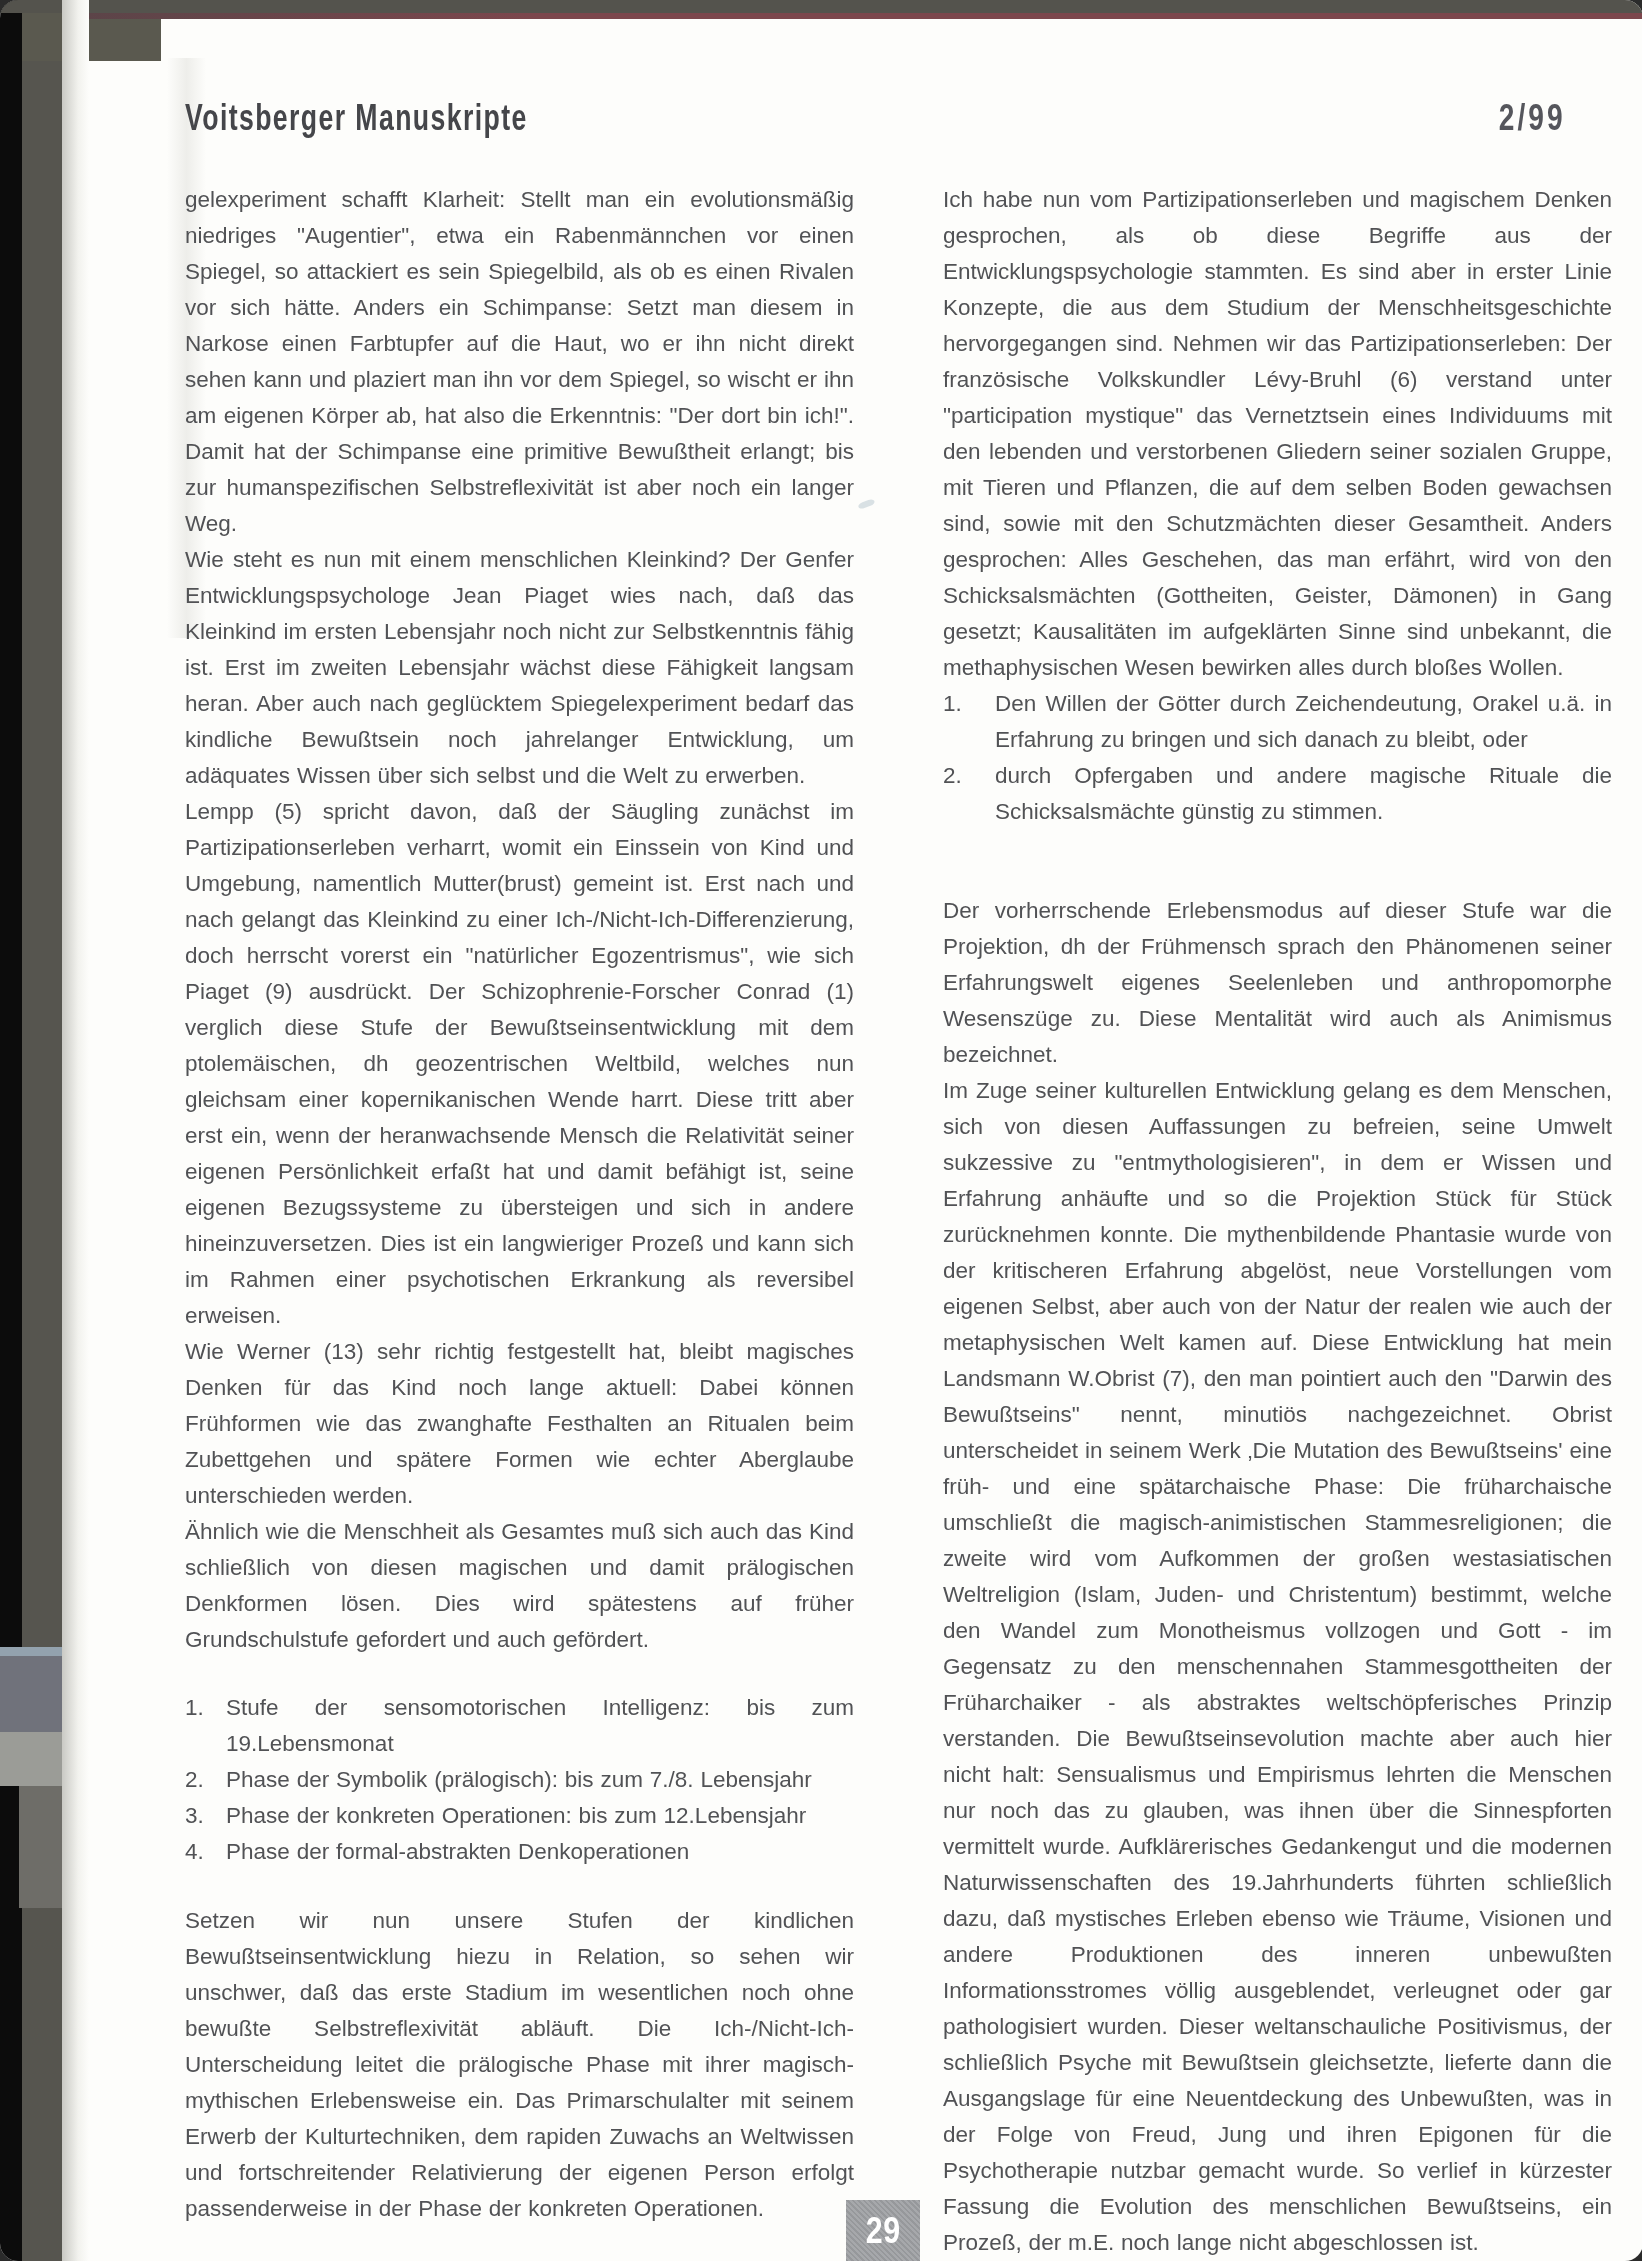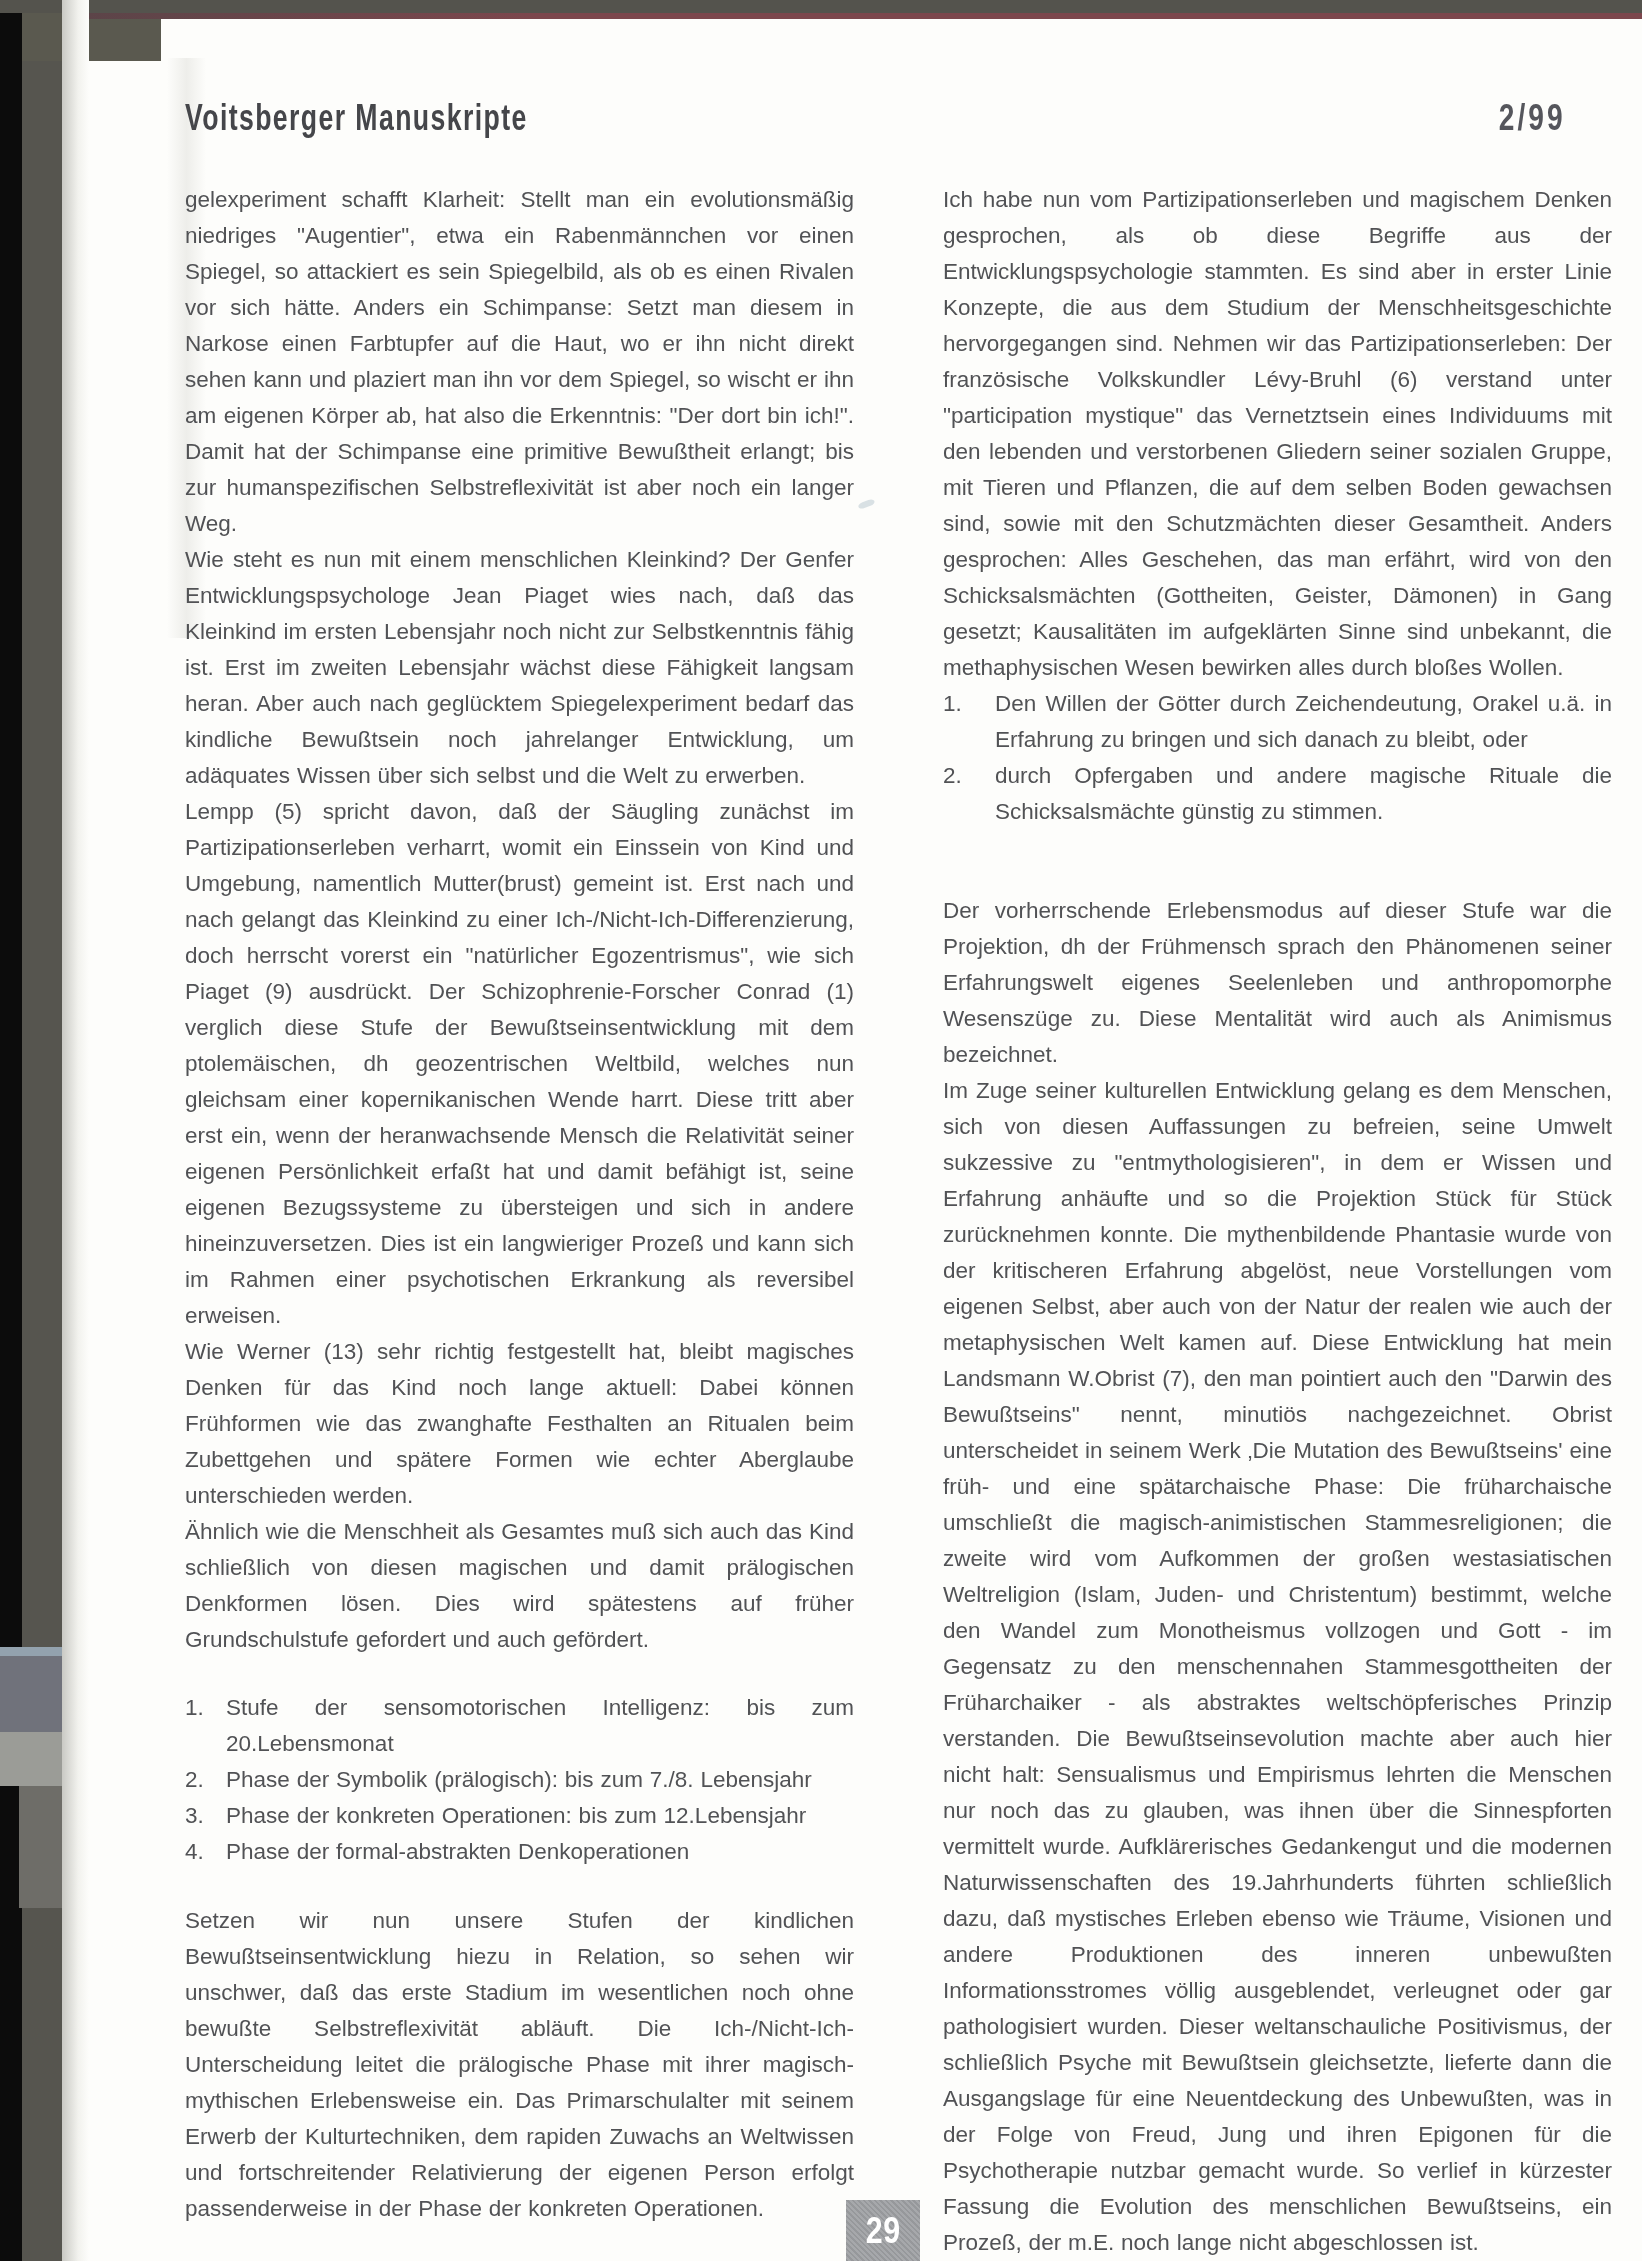--- a/index.html
+++ b/index.html
@@ -2,20 +2,21 @@
 <html lang="de" style="font-size:10.3px"><head>
 <meta charset="utf-8">
 <style>
   html,body{margin:0;padding:0;background:#2b2b2b;}
   .page{
     position:relative;
     width:1643px;height:2261px;
     background:#fdfdfb;
     overflow:hidden;
     font-family:"Liberation Sans", sans-serif;
+    border-radius:18px;
   }
   
   .edge-black{position:absolute;left:0;top:0;width:22px;height:2261px;background:#0c0c0c;}
   .edge-gray{position:absolute;left:22px;top:0;width:40px;height:2261px;background:#56554f;}
   .edge-tab-1{position:absolute;left:0;top:1647px;width:62px;height:85px;background:#70727b;
               background-image:linear-gradient(180deg,#93a2ae 0 9px,#70727b 9px);}
   .edge-tab-2{position:absolute;left:0;top:1732px;width:62px;height:54px;background:#9b9c97;}
   .edge-tab-3{position:absolute;left:19.3px;top:1786px;width:43px;height:122px;background:#6e6d68;}
   .corner-gray{position:absolute;left:22px;top:0;width:139px;height:61px;background:#5a594f;}
   .top-band{position:absolute;left:0;top:0;width:1643px;height:13px;background:#54534d;}
@@ -90,21 +91,21 @@
 
   <section class="col" id="col-left">
       <div class="para">gelexperiment schafft Klarheit: Stellt man ein evolutionsmäßig niedriges "Augentier", etwa ein Rabenmännchen vor einen Spiegel, so attackiert es sein Spiegelbild, als ob es einen Rivalen vor sich hätte. Anders ein Schimpanse: Setzt man diesem in Narkose einen Farbtupfer auf die Haut, wo er ihn nicht direkt sehen kann und plaziert man ihn vor dem Spiegel, so wischt er ihn am eigenen Körper ab, hat also die Erkenntnis: "Der dort bin ich!". Damit hat der Schimpanse eine primitive Bewußtheit erlangt; bis zur humanspezifischen Selbstreflexivität ist aber noch ein langer Weg.</div>
       <div class="para">Wie steht es nun mit einem menschlichen Kleinkind? Der Genfer Entwicklungspsychologe Jean Piaget wies nach, daß das Kleinkind im ersten Lebensjahr noch nicht zur Selbstkenntnis fähig ist. Erst im zweiten Lebensjahr wächst diese Fähigkeit langsam heran. Aber auch nach geglücktem Spiegelexperiment bedarf das kindliche Bewußtsein noch jahrelanger Entwicklung, um adäquates Wissen über sich selbst und die Welt zu erwerben.</div>
       <div class="para">Lempp (5) spricht davon, daß der Säugling zunächst im Partizipationserleben verharrt, womit ein Einssein von Kind und Umgebung, namentlich Mutter(brust) gemeint ist. Erst nach und nach gelangt das Kleinkind zu einer Ich-/Nicht-Ich-Differenzierung, doch herrscht vorerst ein "natürlicher Egozentrismus", wie sich Piaget (9) ausdrückt. Der Schizophrenie-Forscher Conrad (1) verglich diese Stufe der Bewußtseinsentwicklung mit dem ptolemäischen, dh geozentrischen Weltbild, welches nun gleichsam einer kopernikanischen Wende harrt. Diese tritt aber erst ein, wenn der heranwachsende Mensch die Relativität seiner eigenen Persönlichkeit erfaßt hat und damit befähigt ist, seine eigenen Bezugssysteme zu übersteigen und sich in andere hineinzuversetzen. Dies ist ein langwieriger Prozeß und kann sich im Rahmen einer psychotischen Erkrankung als reversibel erweisen.</div>
       <div class="para">Wie Werner (13) sehr richtig festgestellt hat, bleibt magisches Denken für das Kind noch lange aktuell: Dabei können Frühformen wie das zwanghafte Festhalten an Ritualen beim Zubettgehen und spätere Formen wie echter Aberglaube unterschieden werden.</div>
       <div class="para">Ähnlich wie die Menschheit als Gesamtes muß sich auch das Kind schließlich von diesen magischen und damit prälogischen Denkformen lösen. Dies wird spätestens auf früher Grundschulstufe gefordert und auch gefördert.</div>
       <div class="list">
         <div class="list-item">
           <span class="marker">1.</span>
-          <span class="li-text">Stufe der sensomotorischen Intelligenz: bis zum 20.Lebensmonat</span>
+          <span class="li-text">Stufe der sensomotorischen Intelligenz: bis zum 19.Lebensmonat</span>
         </div>
         <div class="list-item">
           <span class="marker">2.</span>
           <span class="li-text">Phase der Symbolik (prälogisch): bis zum 7./8. Lebensjahr</span>
         </div>
         <div class="list-item">
           <span class="marker">3.</span>
           <span class="li-text">Phase der konkreten Operationen: bis zum 12.Lebensjahr</span>
         </div>
         <div class="list-item">

